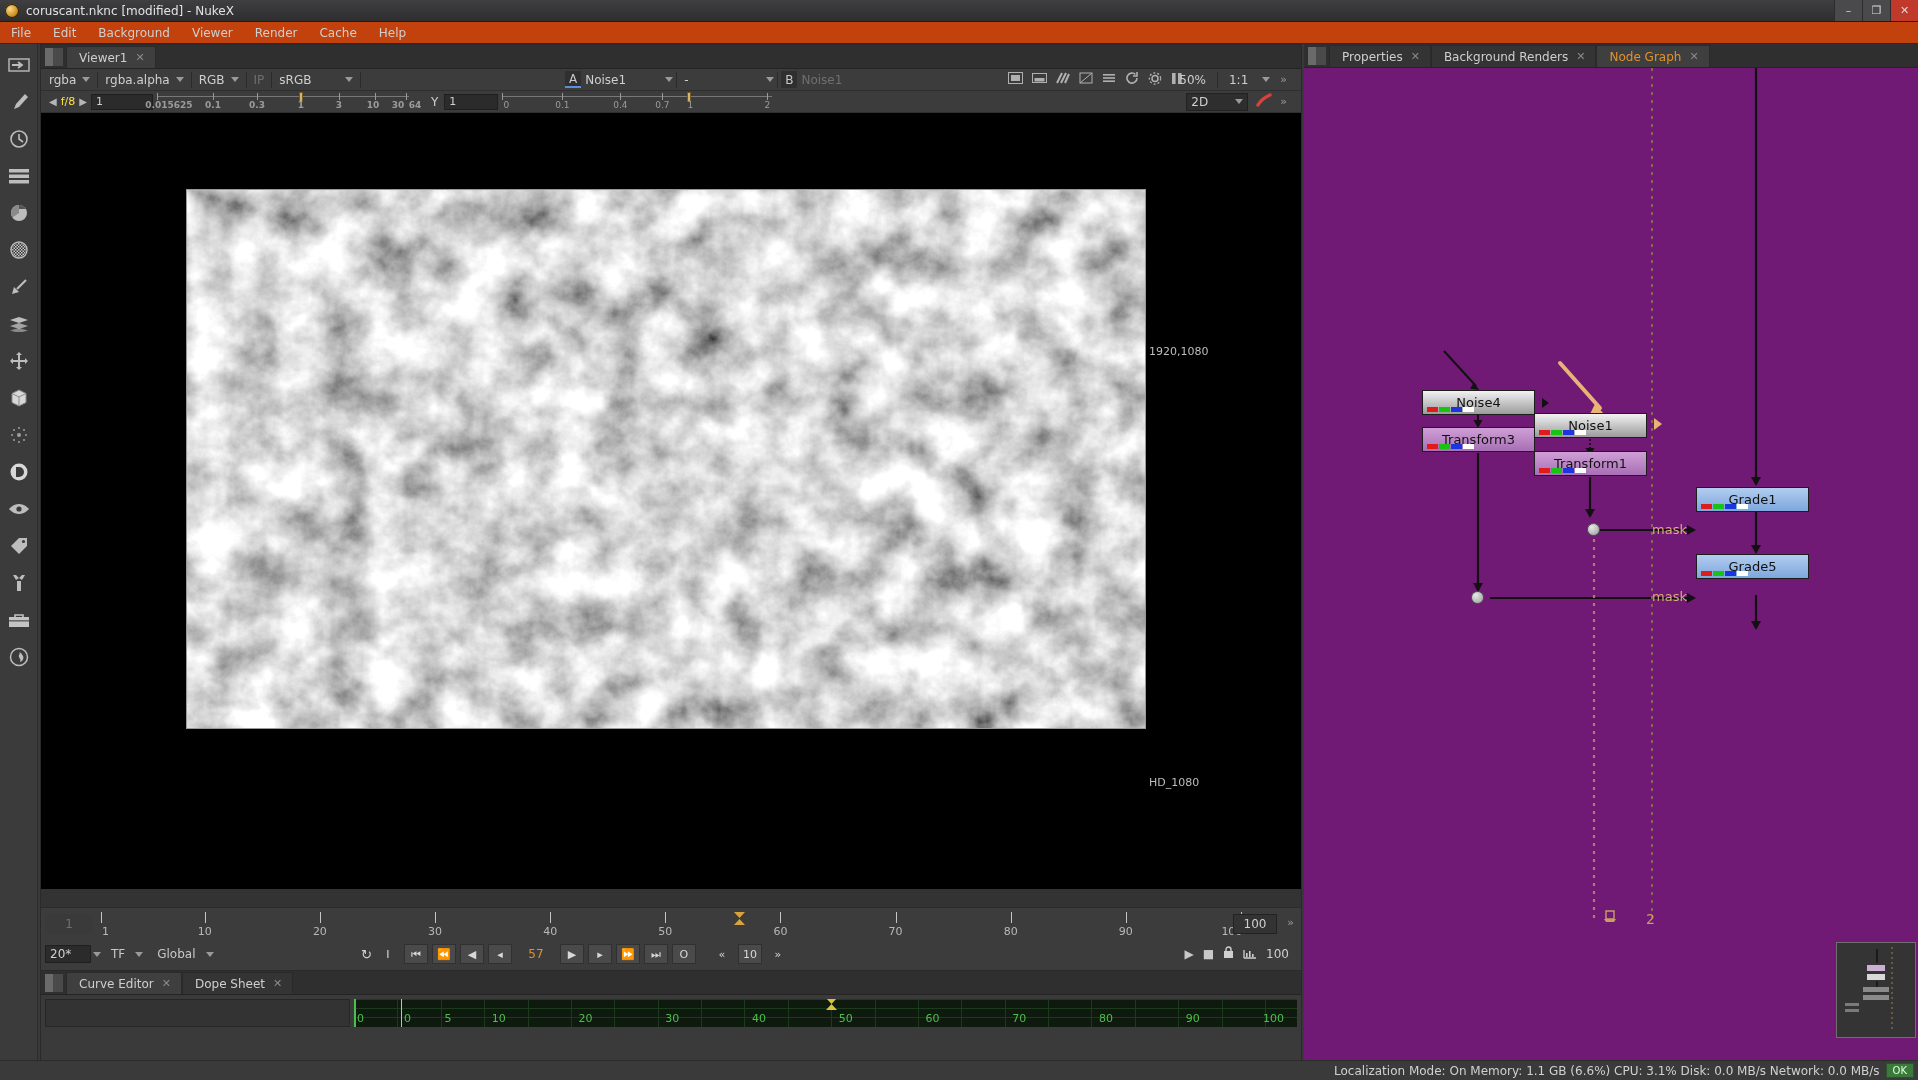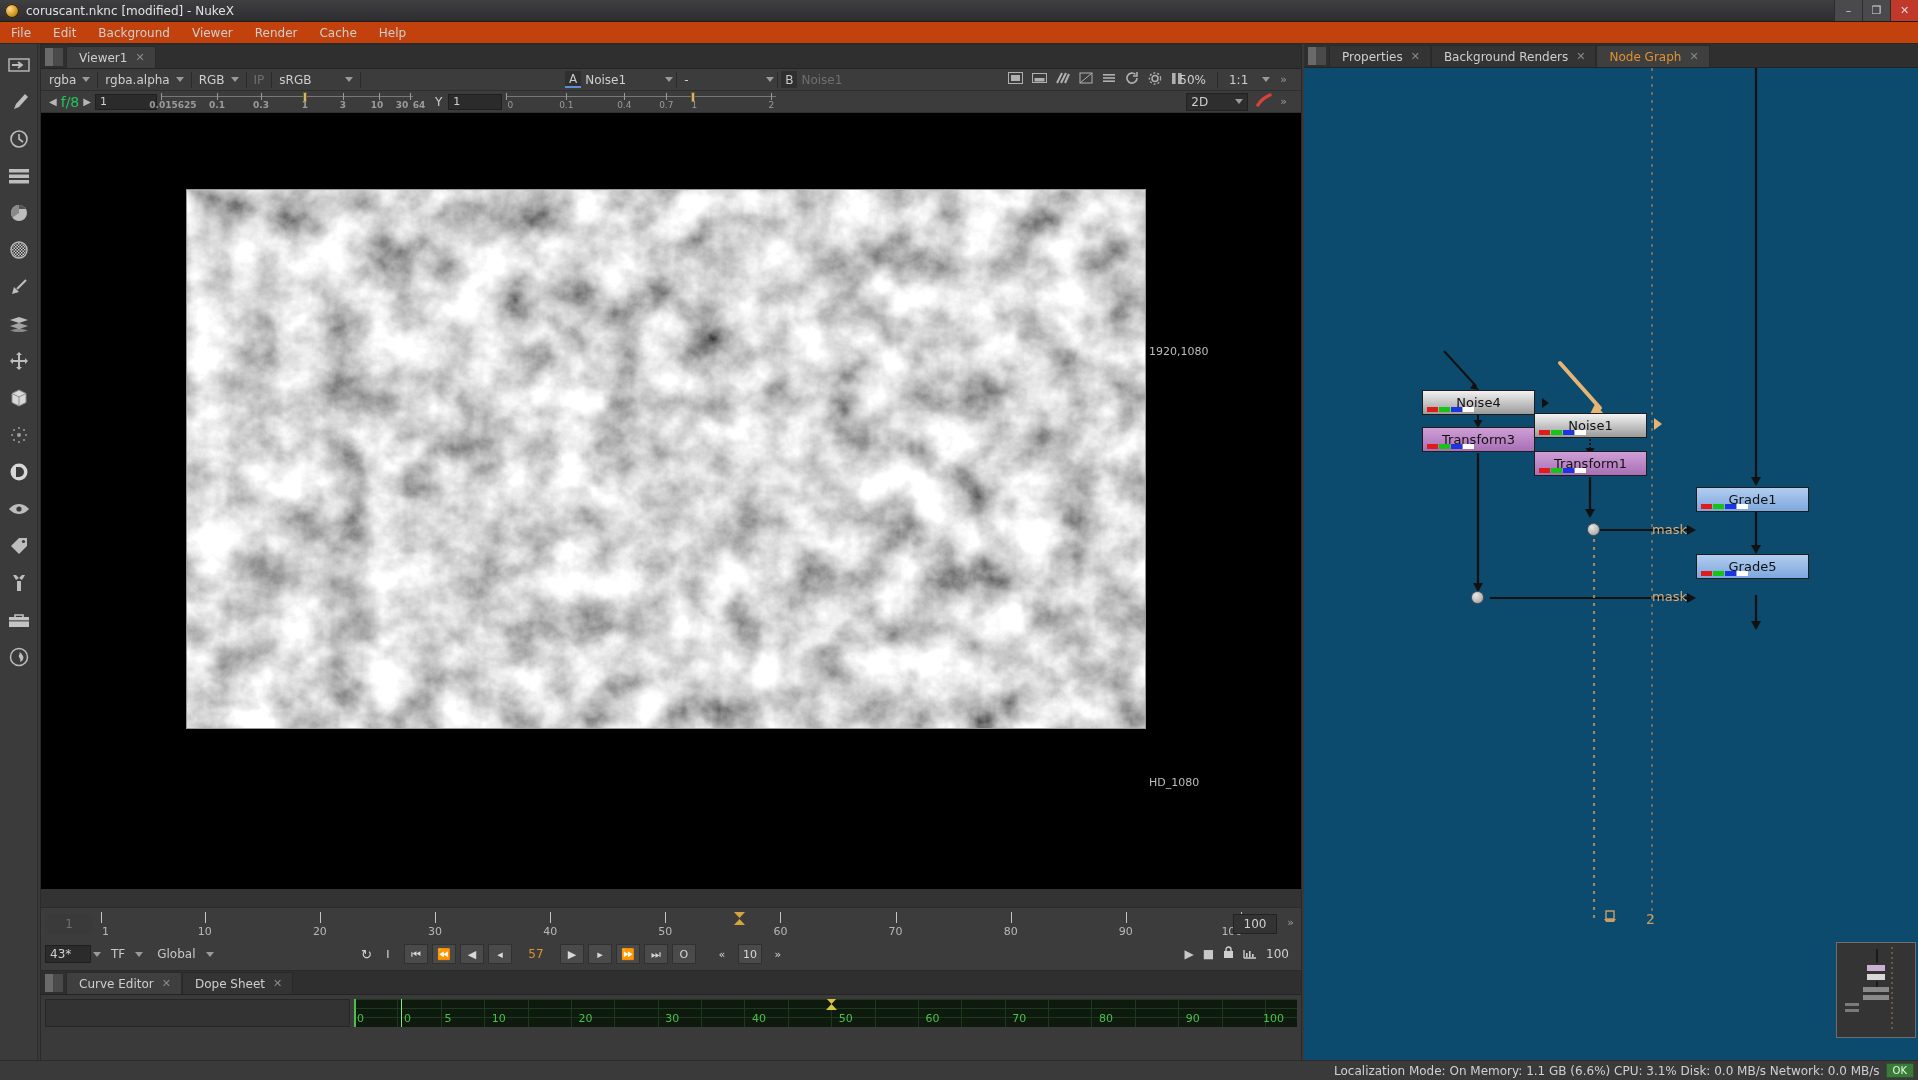--- a/index.html
+++ b/index.html
@@ -110,21 +110,21 @@
   .ce-grid .v { position:absolute; top:0; bottom:0; width:1px; background:#1e3a1e; }
   .ce-grid .h { position:absolute; left:0; right:0; height:1px; background:#1e3a1e; }
   .ce-grid .lb { position:absolute; bottom:2px; font-size:11px; color:#4cbf4c; }
   .ce-bottom { position:relative; height:24px; display:flex; align-items:center; padding:0 6px; gap:6px; }
   .ce-field { flex:1; height:18px; background:#333; border:1px solid #262626; }
   .revert { width:66px; height:18px; background:#454545; border:1px solid #2b2b2b;
      color:#a9a9a9; font-size:12px; display:flex; align-items:center; justify-content:center; }
 
   
   .rightpane { position:absolute; left:1304px; top:44px; width:614px; height:1016px; background:#3a3a3a; }
-  .ng { position:absolute; left:0; top:24px; width:614px; height:992px; background:#0c4a6e; overflow:hidden; }
+  .ng { position:absolute; left:0; top:24px; width:614px; height:992px; background:#701a75; overflow:hidden; }
   .node { position:absolute; height:25px; border:1px solid #1d1d1d; display:flex;
      align-items:center; justify-content:center; font-size:13px; color:#111; }
   .node .pipes { position:absolute; left:4px; bottom:2px; display:flex; gap:1px; }
   .node .pipes i { display:block; width:11px; height:5px; }
   .node-grey { background:linear-gradient(#f2f2f2,#9b9b9b); }
   .node-purple { background:linear-gradient(#cf9fd6,#a86fb5); }
   .node-blue { background:linear-gradient(#b3cdf0,#7da7dd); }
   .masklbl { position:absolute; color:#d8ae78; font-size:13px; }
   .dot { position:absolute; width:13px; height:13px; border-radius:50%;
      background:radial-gradient(circle at 35% 30%,#e8e8e8,#9a9a9a); border:1px solid #555; }
@@ -375,21 +375,21 @@
         <span class="ctl">50%</span>
         <div class="sep"></div>
         <span class="ctl">1:1</span>
         <i class="caret"></i>
         <span style="color:#9b9b9b; font-size:11px; margin-left:6px;">»</span>
       </div>
     </div>
 
     <div class="vtoolbar2">
       <span class="arrowbtn">◀</span>
-      <span style="font-size:14px; color:#22c55e;">f/8</span>
+      <span style="font-size:11px; color:#fde047;">f/8</span>
       <span class="arrowbtn">▶</span>
       <div class="numfield" style="width:62px">1</div>
 
       <div class="slider" style="width:252px; margin-left:4px;font-weight:bold;">
         <div class="track"></div>
         <div class="bigtick" style="left:0"></div>
         <div class="bigtick" style="left:56px"></div>
         <div class="bigtick" style="left:100px"></div>
         <div class="bigtick" style="left:144px"></div>
         <div class="bigtick" style="left:182px"></div>
@@ -495,21 +495,21 @@
         <span class="lb" style="left:99.2%">100</span>
         <svg class="tl-playhead" style="left:55.5%" viewBox="0 0 11 14">
             <path d="M0 0h11L5.5 6zM5.5 7l5.5 6H0z" fill="#d8a23c"></path>
           </svg>
       </div>
       <div class="tl-endbox">100</div>
       <span style="position:absolute; right:7px; top:8px; color:#9b9b9b; font-size:11px;">»</span>
     </div>
 
     <div class="tl-row2">
-      <div class="fps">43*</div>
+      <div class="fps">20*</div>
       <i class="caret" style="margin-left:-2px"></i>
       <span style="margin-left:6px;">TF</span>
       <i class="caret"></i>
       <span style="margin-left:10px;">Global</span>
       <i class="caret"></i>
 
       <div style="position:absolute; left:320px; display:flex; align-items:center; gap:4px;">
         <span style="color:#cfcfcf; font-size:13px;">↻</span>
         <span class="pbtn" style="background:none;border:none;">I</span>
         <span class="pbtn">⏮</span>

